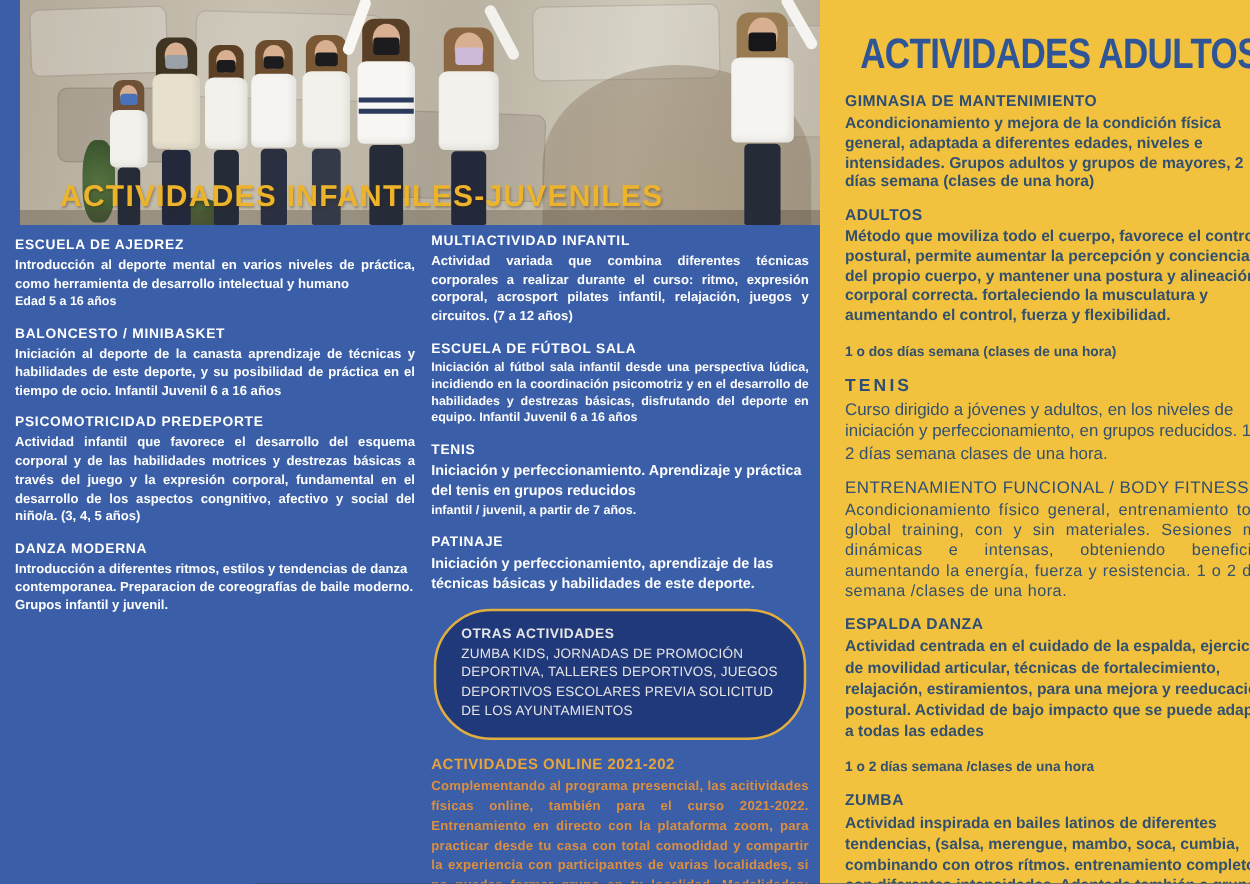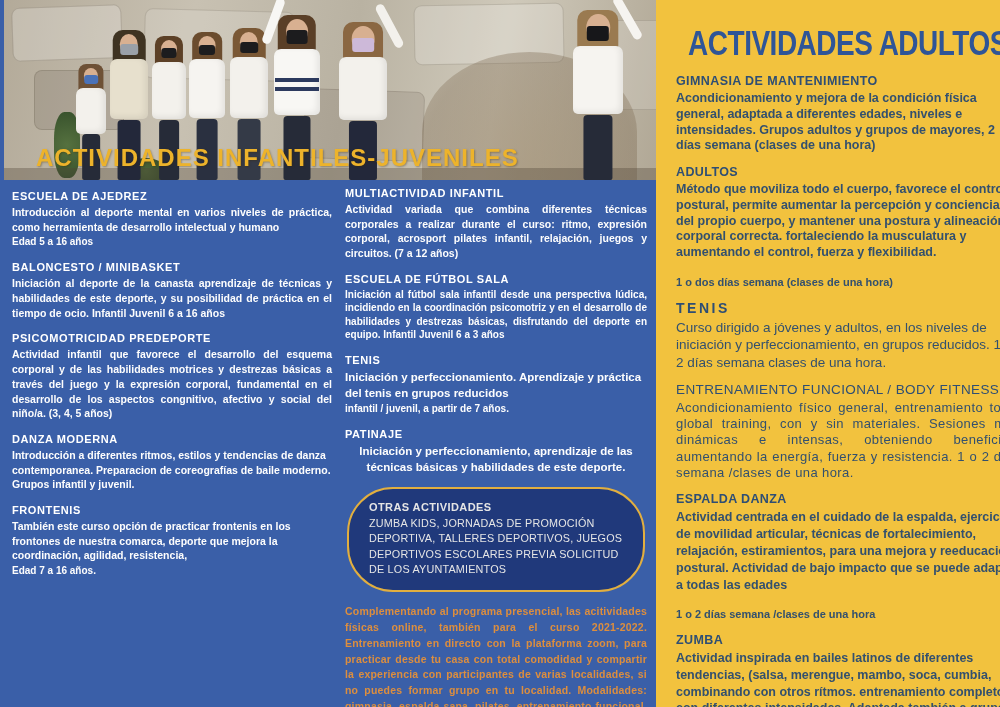--- a/index.html
+++ b/index.html
@@ -6,21 +6,21 @@
   html,body { background:#222; }
   .page {
     position:relative; width:1000px; height:707px; margin:0 auto;
     font-family:"Liberation Sans", sans-serif; overflow:hidden; background:#3A5FA8;
   }
 
   
   .left-panel { position:absolute; left:0; top:0; width:656px; height:707px; background:#3A5FA8; overflow:hidden; }
 
   
-  .photo { position:absolute; left:4px; top:0; width:656px; height:180px; overflow:hidden;
+  .photo { position:absolute; left:16px; top:0; width:656px; height:180px; overflow:hidden;
     background:linear-gradient(100deg,#b3aa99 0%,#c8c1b2 28%,#b9b2a2 52%,#cfc9ba 74%,#b0a795 100%); }
   .stone { position:absolute; border-radius:8px; }
   .st1 { left:8px;  top:6px;  width:110px; height:54px; background:rgba(255,255,255,.22); border:1px solid rgba(90,80,65,.25); transform:rotate(-2deg); }
   .st2 { left:30px; top:70px; width:90px;  height:60px; background:rgba(70,60,50,.14);  border:1px solid rgba(90,80,65,.22); }
   .st3 { left:140px;top:10px; width:150px; height:70px; background:rgba(255,255,255,.14); border:1px solid rgba(90,80,65,.2); transform:rotate(1.5deg); }
   .st4 { left:410px;top:4px;  width:150px; height:60px; background:rgba(255,255,255,.20); border:1px solid rgba(90,80,65,.22); transform:rotate(-1deg); }
   .st5 { left:575px;top:20px; width:90px;  height:90px; background:rgba(255,255,255,.16); border:1px solid rgba(90,80,65,.2); }
   .st6 { left:300px;top:90px; width:120px; height:70px; background:rgba(70,60,50,.12); border:1px solid rgba(90,80,65,.18); transform:rotate(2deg); }
   .arch { position:absolute; left:418px; top:52px; width:215px; height:160px; border-radius:50% 50% 0 0;
     background:radial-gradient(ellipse at 50% 70%, rgba(150,130,100,.55), rgba(120,100,75,.35) 70%, rgba(120,100,75,.15)); }
@@ -65,21 +65,21 @@
   .col1 { left:12px;  top:190px; width:320px; }
   .col2 { left:345px; top:187px; width:302px; }
   .sec { margin-bottom:12px; }
   .sec h3 { font-size:11px; font-weight:bold; letter-spacing:.6px; margin-bottom:3px; color:#fff; }
   .sec p  { font-size:10.5px; font-weight:bold; line-height:1.4; color:#fdfdfd; }
   .just p { text-align:justify; }
   .sec .note { font-size:10px; font-weight:bold; line-height:1.4; margin-top:1px; color:#fdfdfd; }
   .sm p { font-size:10px; line-height:1.35; }
   .sec-tenisL p { font-size:11.5px; }
   .sec-tenisL .note { font-size:10px; }
-  .sec-patinaje p { font-size:11.5px;text-align:center; }
+  .sec-patinaje p { font-size:11.5px; }
   .sec-patinaje .note { font-size:10.5px; }
 
   
   .oval { margin:8px 0 12px 2px; width:298px; background:#20397B; border:2px solid #E2AF3F;
     border-radius:46px; padding:12px 20px 13px; color:#e5e5e5; }
   .oval .t1 { font-size:11px; font-weight:bold; letter-spacing:.4px; margin-bottom:3px; }
   .oval .t2 { font-size:10.8px; font-weight:normal; letter-spacing:.2px; line-height:1.42; }
 
   
   .online h3 { color:#E8A33B; font-size:12px; font-weight:bold; letter-spacing:.4px; margin-bottom:4px; }
@@ -193,52 +193,48 @@
         <p>Iniciación al deporte de la canasta aprendizaje de técnicas y habilidades de este deporte, y su posibilidad de práctica en el tiempo de ocio. Infantil Juvenil 6 a 16 años</p>
       </div>
       <div class="sec just">
         <h3>PSICOMOTRICIDAD  PREDEPORTE</h3>
         <p>Actividad infantil que favorece el desarrollo del esquema corporal y de las habilidades motrices y destrezas básicas a través del juego y la expresión corporal, fundamental en el desarrollo de los aspectos congnitivo, afectivo y social del niño/a. (3, 4, 5 años)</p>
       </div>
       <div class="sec">
         <h3>DANZA MODERNA</h3>
         <p>Introducción a diferentes ritmos, estilos y tendencias de danza contemporanea. Preparacion de coreografías de baile moderno. Grupos infantil y juvenil.</p>
       </div>
-      <div class="sec">
-        <h3>FRONTENIS</h3>
-        <p>También este curso opción de practicar frontenis en los frontones de nuestra comarca, deporte que mejora la coordinación, agilidad, resistencia,</p>
-        <div class="note">Edad 7 a 16 años.</div>
-      </div>
     </div>
 
     <div class="col col2">
       <div class="sec just">
         <h3>MULTIACTIVIDAD INFANTIL</h3>
         <p>Actividad variada que combina diferentes técnicas corporales a realizar durante el curso: ritmo, expresión corporal, acrosport pilates infantil, relajación, juegos y circuitos. (7 a 12 años)</p>
       </div>
       <div class="sec just sm">
         <h3>ESCUELA DE FÚTBOL SALA</h3>
-        <p>Iniciación al fútbol sala infantil desde una perspectiva lúdica, incidiendo  en la coordinación psicomotriz y en el desarrollo de habilidades y destrezas básicas, disfrutando del deporte en equipo. Infantil Juvenil 6 a 3 años</p>
+        <p>Iniciación al fútbol sala infantil desde una perspectiva lúdica, incidiendo  en la coordinación psicomotriz y en el desarrollo de habilidades y destrezas básicas, disfrutando del deporte en equipo. Infantil Juvenil 6 a 16 años</p>
       </div>
       <div class="sec sec-tenisL">
         <h3>TENIS</h3>
         <p>Iniciación y perfeccionamiento. Aprendizaje y práctica del tenis en grupos reducidos</p>
         <div class="note">infantil / juvenil, a partir de 7 años.</div>
       </div>
       <div class="sec sec-patinaje">
         <h3>PATINAJE</h3>
         <p>Iniciación y perfeccionamiento, aprendizaje de las técnicas básicas y habilidades de este deporte.</p>
       </div>
 
       <div class="oval">
         <div class="t1">OTRAS ACTIVIDADES</div>
         <div class="t2">ZUMBA KIDS, JORNADAS DE PROMOCIÓN DEPORTIVA, TALLERES DEPORTIVOS, JUEGOS DEPORTIVOS ESCOLARES PREVIA SOLICITUD DE LOS AYUNTAMIENTOS</div>
       </div>
 
       <div class="online">
+        <h3>ACTIVIDADES ONLINE 2021-202</h3>
         <p>Complementando al programa presencial, las acitividades físicas online, también para el curso 2021-2022. Entrenamiento en directo con la plataforma zoom, para practicar desde tu casa con total comodidad y compartir la experiencia con participantes de varias localidades, si no puedes formar grupo en tu localidad. Modalidades: gimnasia, espalda sana, pilates, entrenamiento funcional, días y horarios a determinar según inscripciones.</p>
       </div>
     </div>
   </div>
 
   <div class="right-panel">
     <h1 class="adult-title">ACTIVIDADES ADULTOS</h1>
 
     <div class="rsec">
       <h4>GIMNASIA DE MANTENIMIENTO</h4>

